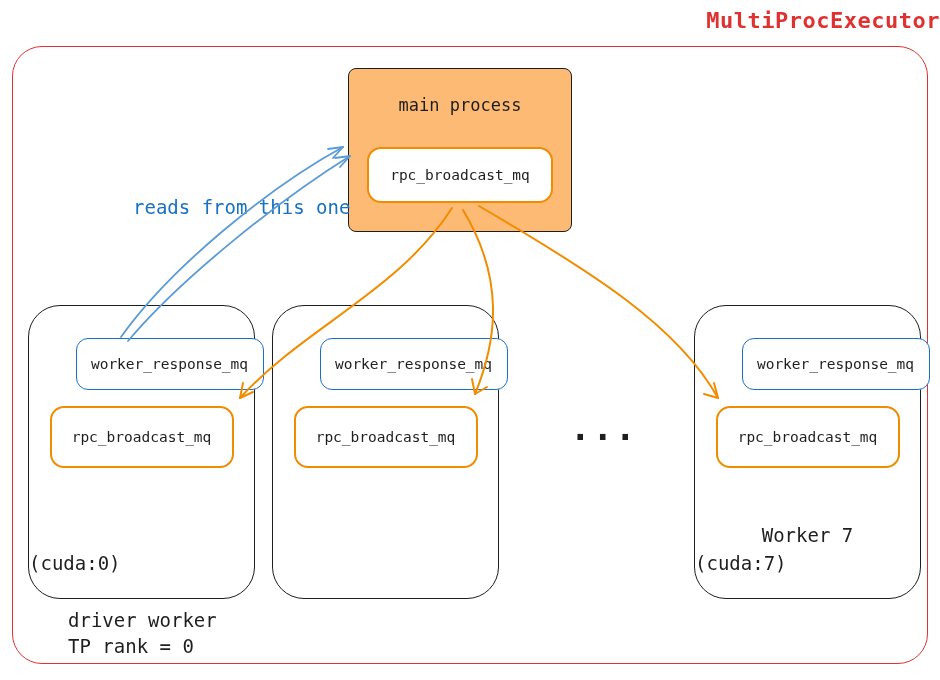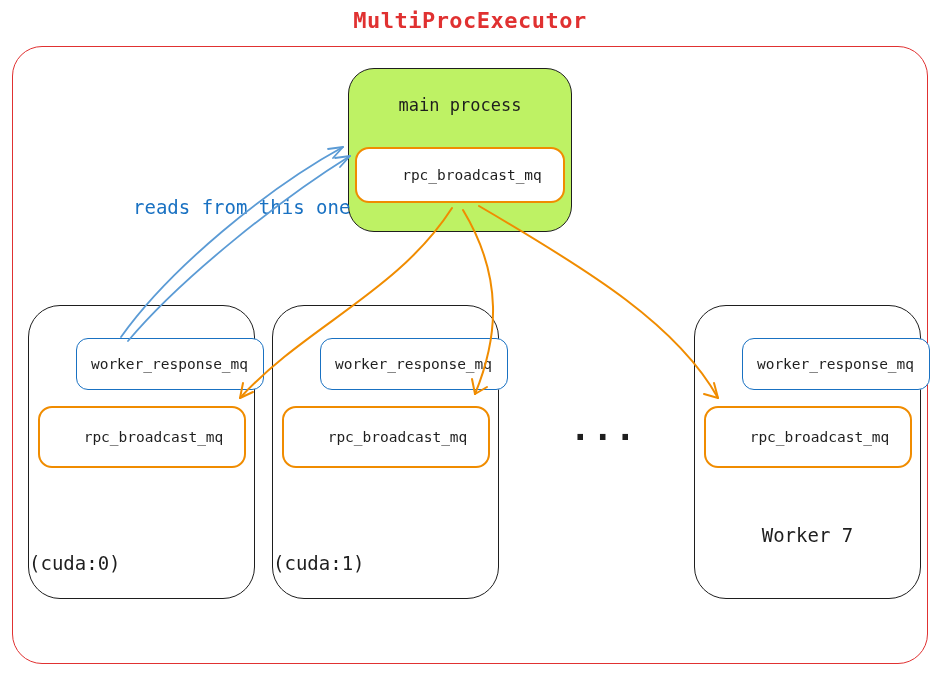--- a/index.html
+++ b/index.html
@@ -1,40 +1,40 @@
 <!DOCTYPE html>
 <html style="--red: #e03131; --orange: #f08c00; --blue: #1971c2; --lightblue: #5b9bd5; --black: #1e1e1e;"><head>
 <meta charset="utf-8">
 <style>
   html,body{margin:0;padding:0;background:#ffffff;}
   .canvas{
     position:relative;width:940px;height:680px;background:#ffffff;overflow:hidden;
     font-family:"DejaVu Sans Mono","Liberation Mono",monospace;color:var(--black,#1e1e1e);
   }
   .title{
-    position:absolute;top:8px;left:0;width:940px;text-align:center;
+    position:absolute;top:8px;left:0;width:940px;text-align:right;
     font-size:22px;font-weight:bold;color:var(--red,#e03131);letter-spacing:.5px;
   }
   .outer-frame{
     position:absolute;left:12px;top:46px;width:914px;height:616px;
     border:1.6px solid var(--red,#e03131);border-radius:30px;
   }
   .main-box{
     position:absolute;left:348px;top:68px;width:222px;height:162px;
-    border:1.6px solid var(--black,#1e1e1e);border-radius:26px;background:#bef264;
+    border:1.6px solid var(--black,#1e1e1e);border-radius:8px;background:#fdba74;
   }
   .main-box .box-label{
     position:absolute;top:26px;left:0;width:100%;text-align:center;font-size:17px;
   }
   .queue{
     position:absolute;left:50%;transform:translateX(-50%);
     display:flex;align-items:center;justify-content:center;
     font-size:14.5px;white-space:nowrap;background:#fff;
   }
-  .queue.orange{border:2px solid var(--orange,#f08c00);border-radius:14px;padding-left:24px;}
+  .queue.orange{border:2px solid var(--orange,#f08c00);border-radius:14px;}
   .queue.blue{border:1.7px solid var(--blue,#1971c2);border-radius:12px;}
   .main-box .queue{top:78px;width:182px;height:52px;}
   .worker-box{
     position:absolute;top:305px;width:225px;height:292px;
     border:1.6px solid var(--black,#1e1e1e);border-radius:32px;background:#fff;
   }
   .worker-box .queue.blue{top:32px;width:186px;height:50px;margin-left:28px;}
   .worker-box .queue.orange{top:100px;width:180px;height:58px;}
   .worker-name{
     position:absolute;top:218px;left:0;width:100%;text-align:center;font-size:19px;
@@ -75,33 +75,37 @@
 
   <div class="worker-box" style="left:28px;">
     <div class="queue blue">worker_response_mq</div>
     <div class="queue orange">rpc_broadcast_mq</div>
     <div class="worker-device">(cuda:0)</div>
   </div>
 
   <div class="worker-box" style="left:272px;">
     <div class="queue blue">worker_response_mq</div>
     <div class="queue orange">rpc_broadcast_mq</div>
-    <div class="worker-device">(cuda:1)</div>
   </div>
 
   <div class="ellipsis">...</div>
 
   <div class="worker-box" style="left:694px;">
     <div class="queue blue">worker_response_mq</div>
     <div class="queue orange">rpc_broadcast_mq</div>
     <div class="worker-name">Worker 7</div>
+    <div class="worker-device">(cuda:7)</div>
   </div>
 
   <div class="annotation">reads from this one</div>
 
+  <div class="driver-note">
+    <div>driver worker</div>
+    <div>TP rank = 0</div>
+  </div>
 
   <svg class="arrows" width="940" height="680" viewBox="0 0 940 680">
 
     <path class="arrow-orange" d="M452,208 C398,292 306,326 240,398"></path>
     <path class="head-orange" d="M240,398 L243,383 M240,398 L253,392"></path>
 
     <path class="arrow-orange" d="M463,210 C504,278 498,338 475,394"></path>
     <path class="head-orange" d="M475,394 L472,379 M475,394 L487,387"></path>
 
     <path class="arrow-orange" d="M479,206 C592,272 678,326 718,398"></path>

